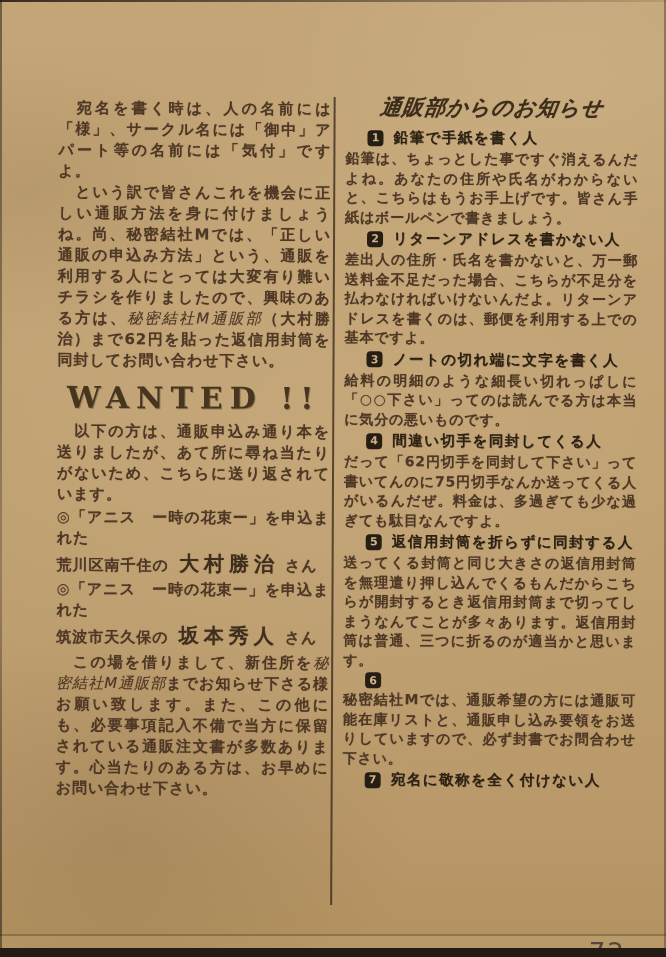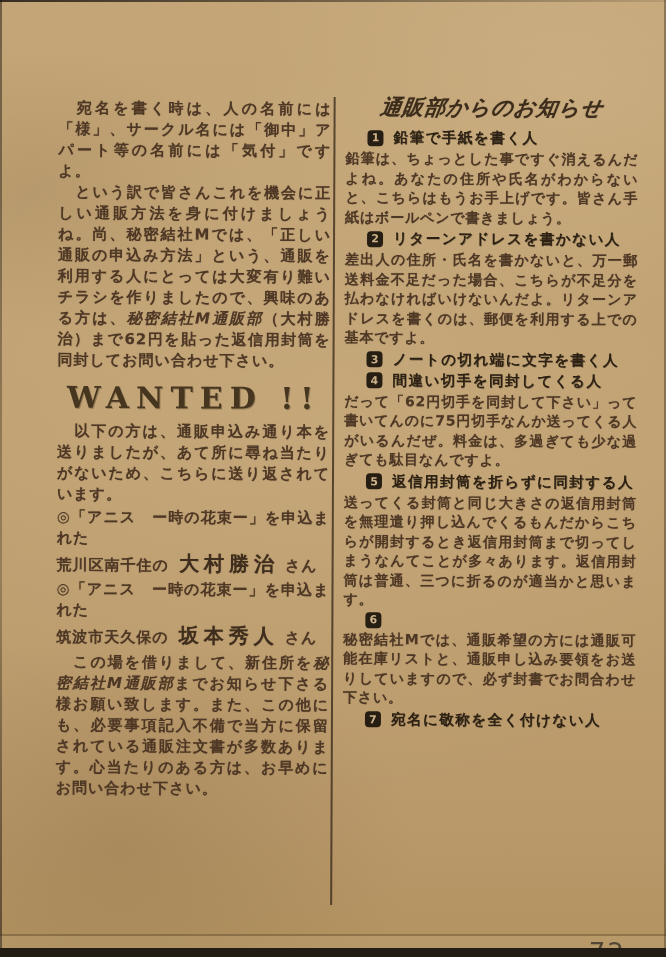--- a/index.html
+++ b/index.html
@@ -34,21 +34,21 @@
   .col-left{position:absolute;left:57px;top:99px;width:273px;color:#4e3825;}
   .col-right{position:absolute;left:344px;top:93px;width:293px;color:#4e3825;}
 
   .body{
     margin:0;font-size:15px;line-height:21px;letter-spacing:1px;
     text-align:justify;font-weight:600;
     text-shadow:0 0 1px rgba(78,56,37,.45);
   }
   .rc{font-size:14px;line-height:19.5px;letter-spacing:.8px;}
 
-  .em{font-weight:700;font-style:italic;}
+  .em{font-weight:400;font-style:italic;}
 
   .wanted{
     margin:9px 0 6px 0;text-align:center;
     font-family:"DejaVu Serif",serif;font-weight:700;
     font-size:30px;letter-spacing:7px;color:#46351f;
     text-shadow:1px 1px 0 rgba(70,53,31,.35);
     white-space:nowrap;
   }
 
   .entry{margin-top:2px;}
@@ -137,20 +137,21 @@
             <span class="item-title">リターンアドレスを書かない人</span>
           </div>
         <p class="body rc item-body">差出人の住所・氏名を書かないと、万一郵送料金不足だった場合、こちらが不足分を払わなければいけないんだよ。リターンアドレスを書くのは、郵便を利用する上での基本ですよ。</p>
       </div>
 
       <div class="item">
         <div class="item-head">
             <span class="badge">3</span>
             <span class="item-title">ノートの切れ端に文字を書く人</span>
           </div>
+        <p class="body rc item-body">給料の明細のような細長い切れっぱしに「○○下さい」ってのは読んでる方は本当に気分の悪いものです。</p>
       </div>
 
       <div class="item">
         <div class="item-head">
             <span class="badge">4</span>
             <span class="item-title">間違い切手を同封してくる人</span>
           </div>
         <p class="body rc item-body">だって「62円切手を同封して下さい」って書いてんのに75円切手なんか送ってくる人がいるんだぜ。料金は、多過ぎても少な過ぎても駄目なんですよ。</p>
       </div>
 

